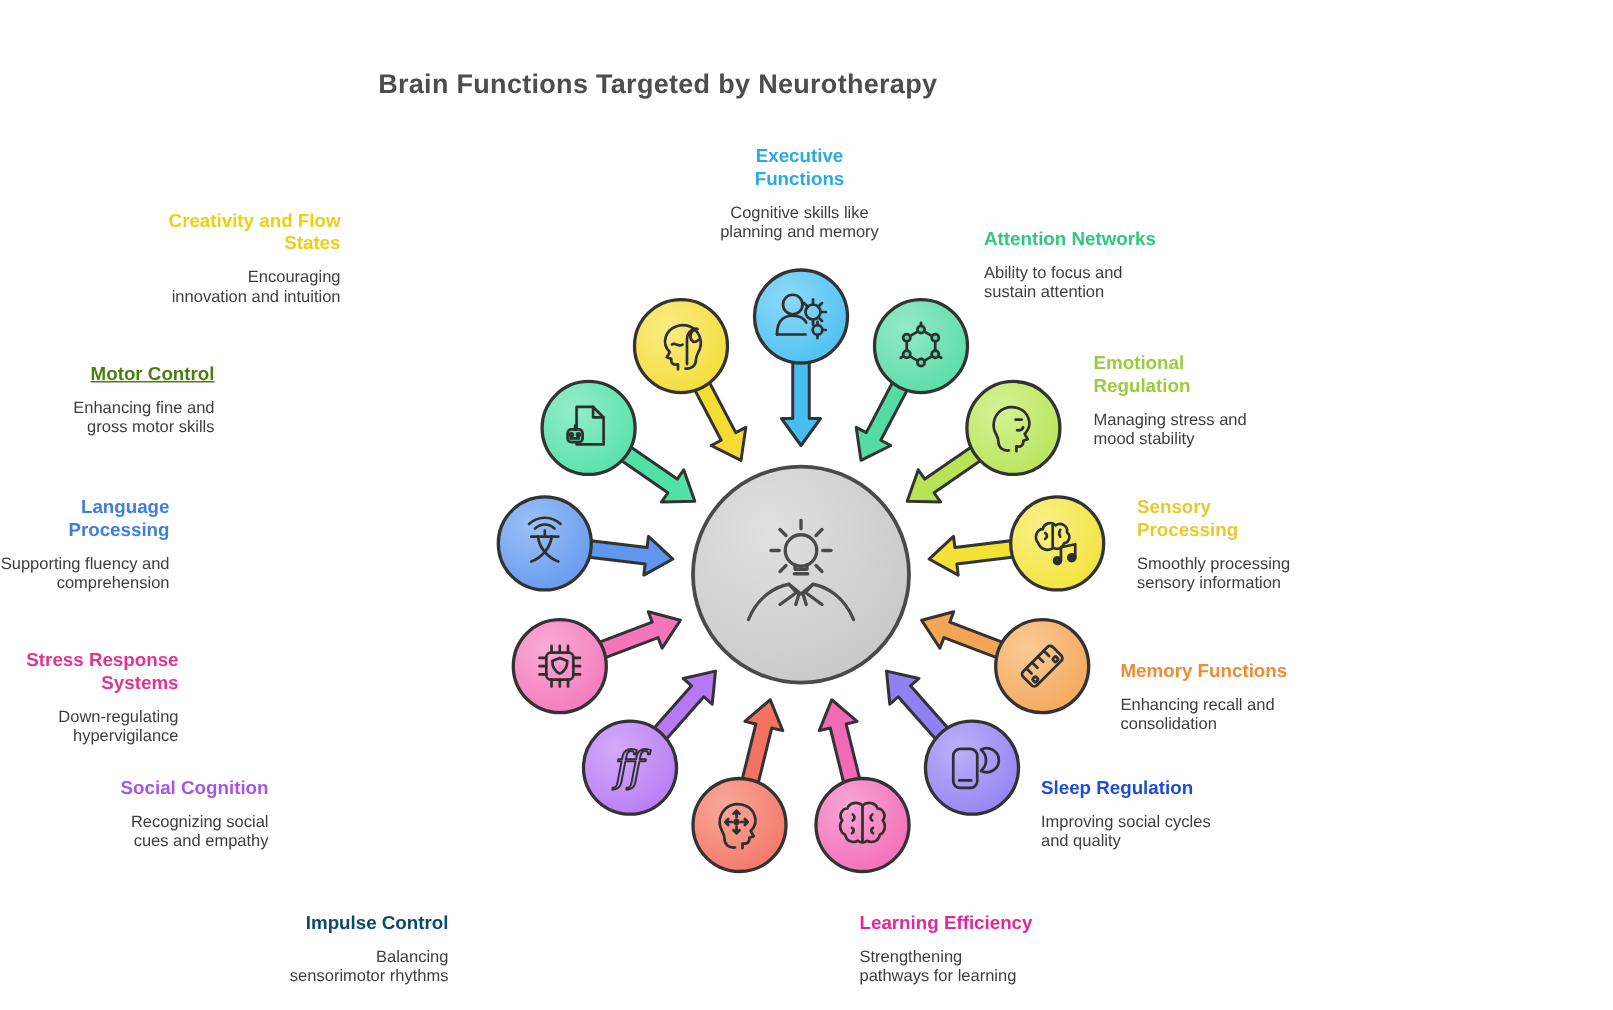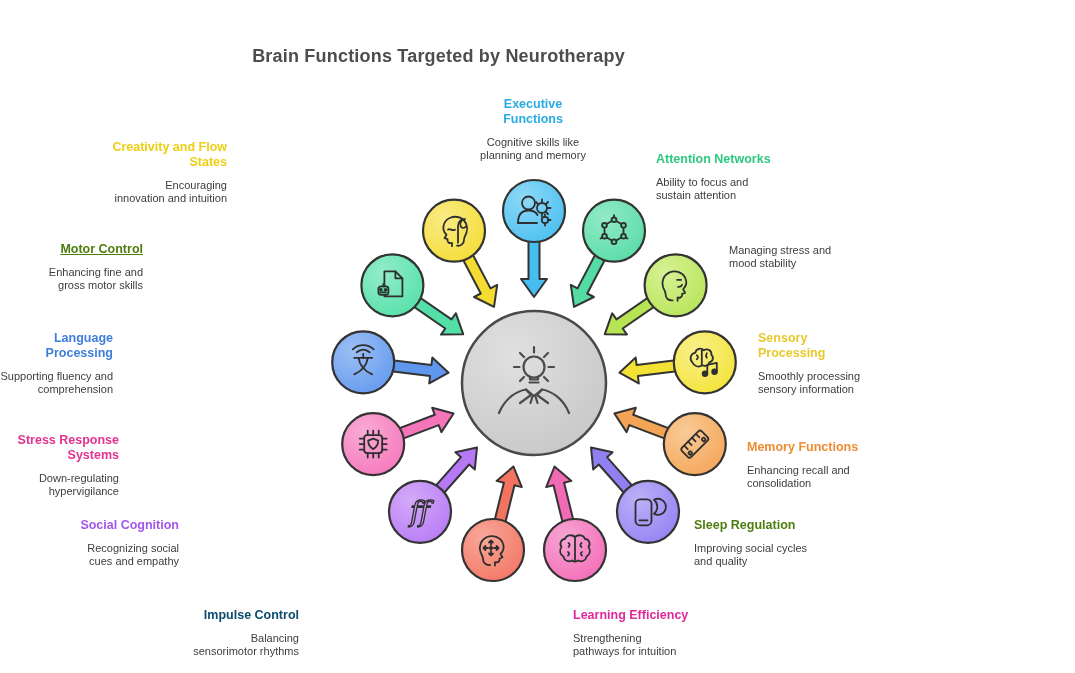--- a/index.html
+++ b/index.html
@@ -277,43 +277,45 @@
 Functions</div>
     <div class="label-desc">Cognitive skills like
 planning and memory</div>
   </div>
       <div class="label-block align-left" style="top: 152px; left: 656px;">
     <div class="label-title" style="color: rgb(46, 201, 126);">Attention Networks</div>
     <div class="label-desc">Ability to focus and
 sustain attention</div>
   </div>
       <div class="label-block align-left" style="top: 235px; left: 729px;">
+    <div class="label-title" style="color: rgb(155, 203, 63);">Emotional
+Regulation</div>
     <div class="label-desc">Managing stress and
 mood stability</div>
   </div>
       <div class="label-block align-left" style="top: 331px; left: 758px;">
     <div class="label-title" style="color: rgb(230, 201, 42);">Sensory
 Processing</div>
     <div class="label-desc">Smoothly processing
 sensory information</div>
   </div>
       <div class="label-block align-left" style="top: 440px; left: 747px;">
     <div class="label-title" style="color: rgb(238, 140, 49);">Memory Functions</div>
     <div class="label-desc">Enhancing recall and
 consolidation</div>
   </div>
       <div class="label-block align-left" style="top: 518px; left: 694px;">
-    <div class="label-title" style="color: #4d7c0f;">Sleep Regulation</div>
+    <div class="label-title" style="color: #1d4ed8;">Sleep Regulation</div>
     <div class="label-desc">Improving social cycles
 and quality</div>
   </div>
       <div class="label-block align-left" style="top: 608px; left: 573px;">
     <div class="label-title" style="color: rgb(224, 40, 155);">Learning Efficiency</div>
     <div class="label-desc">Strengthening
-pathways for intuition</div>
+pathways for learning</div>
   </div>
       <div class="label-block align-right" style="top: 608px; right: 578px;">
     <div class="label-title" style="color: #0c4a6e;">Impulse Control</div>
     <div class="label-desc">Balancing
 sensorimotor rhythms</div>
   </div>
       <div class="label-block align-right" style="top: 518px; right: 698px;">
     <div class="label-title" style="color: rgb(164, 86, 234);">Social Cognition</div>
     <div class="label-desc">Recognizing social
 cues and empathy</div>

